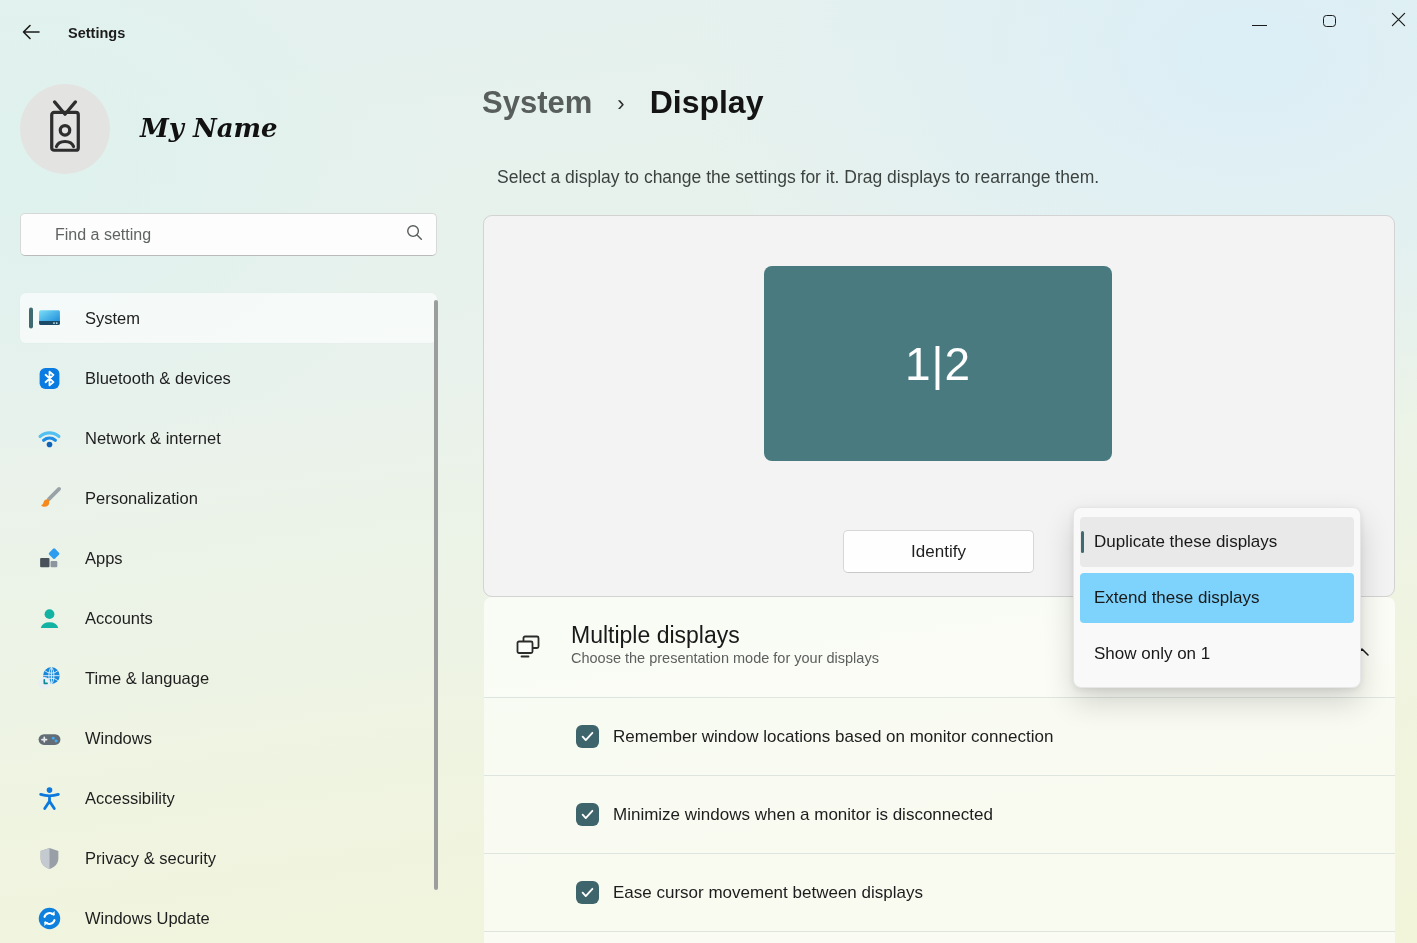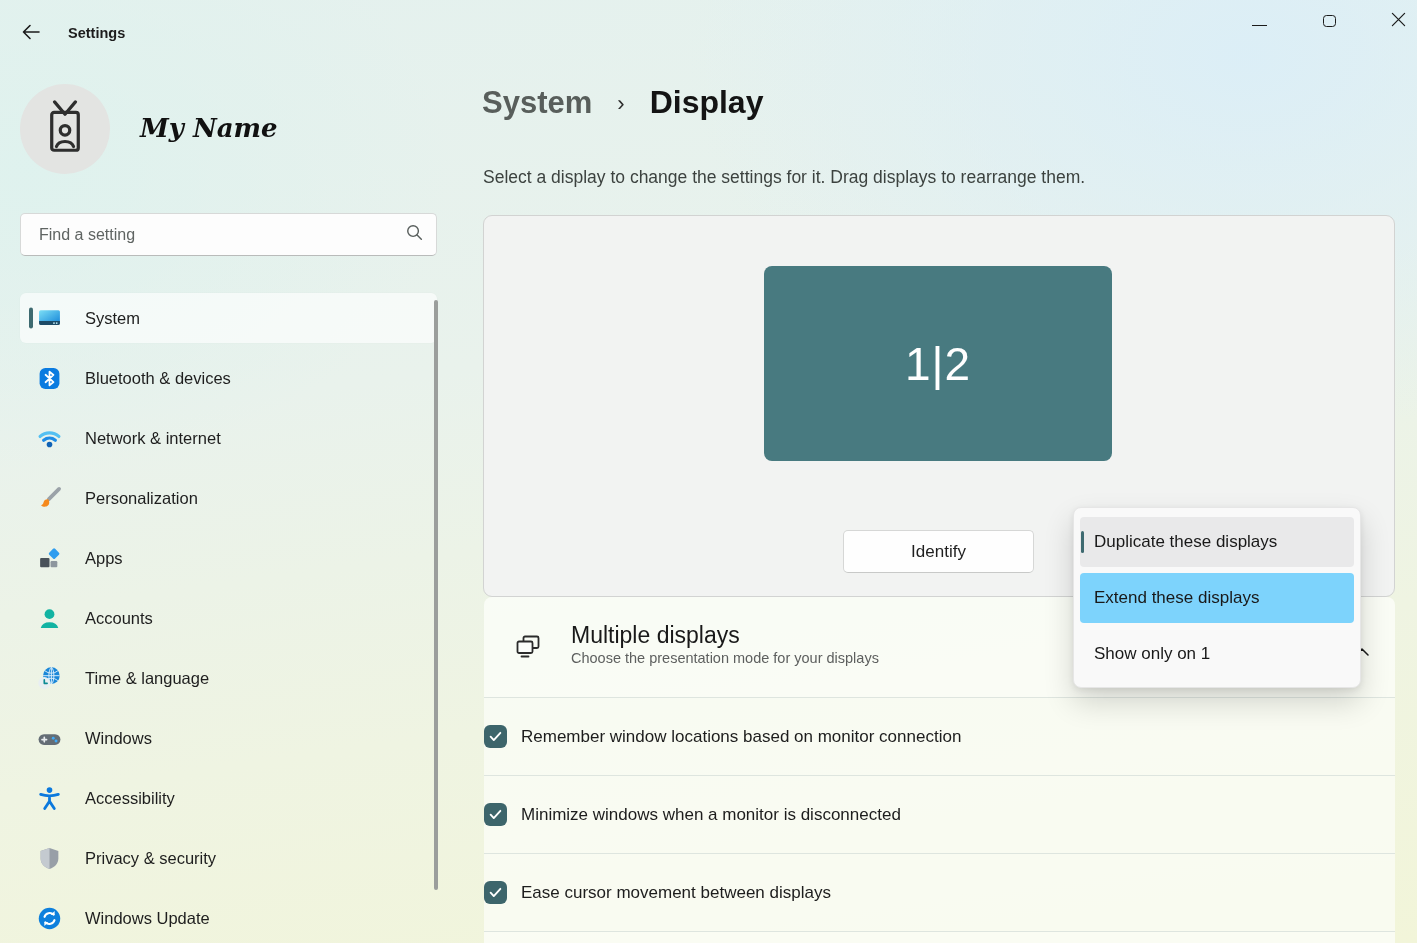--- a/index.html
+++ b/index.html
@@ -32,41 +32,41 @@
 
   
   .avatar { position: absolute; left: 20px; top: 84px; width: 90px; height: 90px;
     border-radius: 50%; background: #e3e4e2; display: flex; align-items: center; justify-content: center; }
   .user-name { position: absolute; left: 140px; top: 113px; font-family: "DejaVu Serif", "Liberation Serif", serif;
     font-style: italic; font-weight: 700; font-size: 26px; color: #111; }
   .search-box { position: absolute; left: 20px; top: 213px; width: 417px; height: 43px;
     background: #fdfdfd; border: 1px solid #d7d9d8; border-bottom-color: #b9bbba; border-radius: 5px;
     display: flex; align-items: center; padding: 0 12px 0 16px; }
   .search-box input { flex: 1; border: none; outline: none; background: transparent;
-    font-size: 16px; color: #b91c1c; font-family: inherit; }
+    font-size: 16px; color: #b91c1c; font-family: inherit; margin-left: 16px; }
   .search-box input::placeholder { color: #5f6462; }
 
   .nav { position: absolute; left: 20px; top: 293px; width: 417px; }
   .nav-item { position: relative; height: 50px; margin-bottom: 10px; border-radius: 6px;
     display: flex; align-items: center; padding-left: 17px; cursor: pointer; }
   .nav-item.selected { background: rgba(255,255,255,0.62); box-shadow: 0 0 0 0.5px rgba(0,0,0,0.02); }
   .nav-item.selected::before { content: ""; position: absolute; left: 9px; top: 50%;
     transform: translateY(-50%); width: 3.5px; height: 21px; border-radius: 2px; background: #3e6a70; }
   .nav-item.selected { padding-left: 17px; }
   .nav-icon { width: 25px; height: 25px; flex: 0 0 25px; display: flex; align-items: center; justify-content: center; }
   .nav-label { margin-left: 23px; font-size: 16.5px; color: #1e1e1e; }
   .side-scrollbar { position: absolute; left: 434px; top: 300px; width: 3.5px; height: 590px;
     background: #9b9e9c; border-radius: 3px; cursor: pointer; }
 
   
   .breadcrumb { position: absolute; left: 482px; top: 84px; display: flex; align-items: baseline; }
   .crumb-parent { font-size: 31px; font-weight: 600; color: #585e5b; cursor: pointer; }
   .crumb-sep { font-size: 22px; color: #2d2d2d; margin: 0 25px; position: relative; top: -2px; }
   .crumb-current { font-size: 32px; font-weight: 700; color: #141414; }
-  .page-desc { position: absolute; left: 483px; top: 167px; font-size: 17.5px; color: #3c423f; }
+  .page-desc { position: absolute; left: 497px; top: 167px; font-size: 17.5px; color: #3c423f; }
 
   
   .display-panel { position: absolute; left: 483px; top: 215px; width: 912px; height: 382px;
     background: #f2f3f2; border: 1px solid #d2d3d2; border-radius: 9px; }
   .monitor { position: absolute; left: 280px; top: 50px; width: 348px; height: 195px;
     background: #487a80; border-radius: 8px; display: flex; align-items: center; justify-content: center;
     cursor: grab; }
   .monitor-label { color: #fff; font-size: 46px; font-weight: 200; letter-spacing: 1px; }
   .identify-btn { position: absolute; left: 359px; top: 314px; width: 191px; height: 43px;
     background: #fefefe; border: 1px solid #d6d7d6; border-bottom-color: #c8c9c8; border-radius: 5px;
@@ -74,21 +74,21 @@
 
   
   .section { position: absolute; left: 484px; top: 597px; width: 911px; }
   .section-header { position: relative; height: 100px; background: rgba(252,254,250,0.78);
     border-radius: 8px 8px 0 0; display: block; cursor: pointer; }
   .sec-icon { position: absolute; left: 30px; top: 36px; }
   .sec-title { position: absolute; left: 87px; top: 25px; font-size: 23px; color: #191919; }
   .sec-sub { position: absolute; left: 87px; top: 53px; font-size: 14.5px; color: #5d5f5e; }
   .sec-chevron { position: absolute; left: 871px; top: 45px; z-index: 1; }
   .check-row { position: relative; height: 78px; background: rgba(252,254,250,0.70);
-    border-top: 1px solid #dee5df; display: flex; align-items: center; }
+    border-top: 1px solid #dee5df; display: flex; align-items: center; padding-left: 92px; }
   .row-sliver { height: 15px; background: rgba(252,254,250,0.78); border-top: 1px solid #dee5df; }
   .checkbox { width: 23px; height: 23px; border-radius: 6px; background: #3d656b;
     display: flex; align-items: center; justify-content: center; flex: 0 0 23px; cursor: pointer; }
   .check-label { margin-left: 14px; font-size: 17px; color: #1d1d1d; }
 
   
   .dropdown { position: absolute; left: 1073px; top: 507px; width: 288px; z-index: 30;
     background: #f9f9f9; border: 1px solid #e6e6e6; border-radius: 8px;
     box-shadow: 0 14px 30px rgba(0,0,0,0.16), 0 2px 6px rgba(0,0,0,0.08);
     padding: 9px 6px 8px 6px; }

